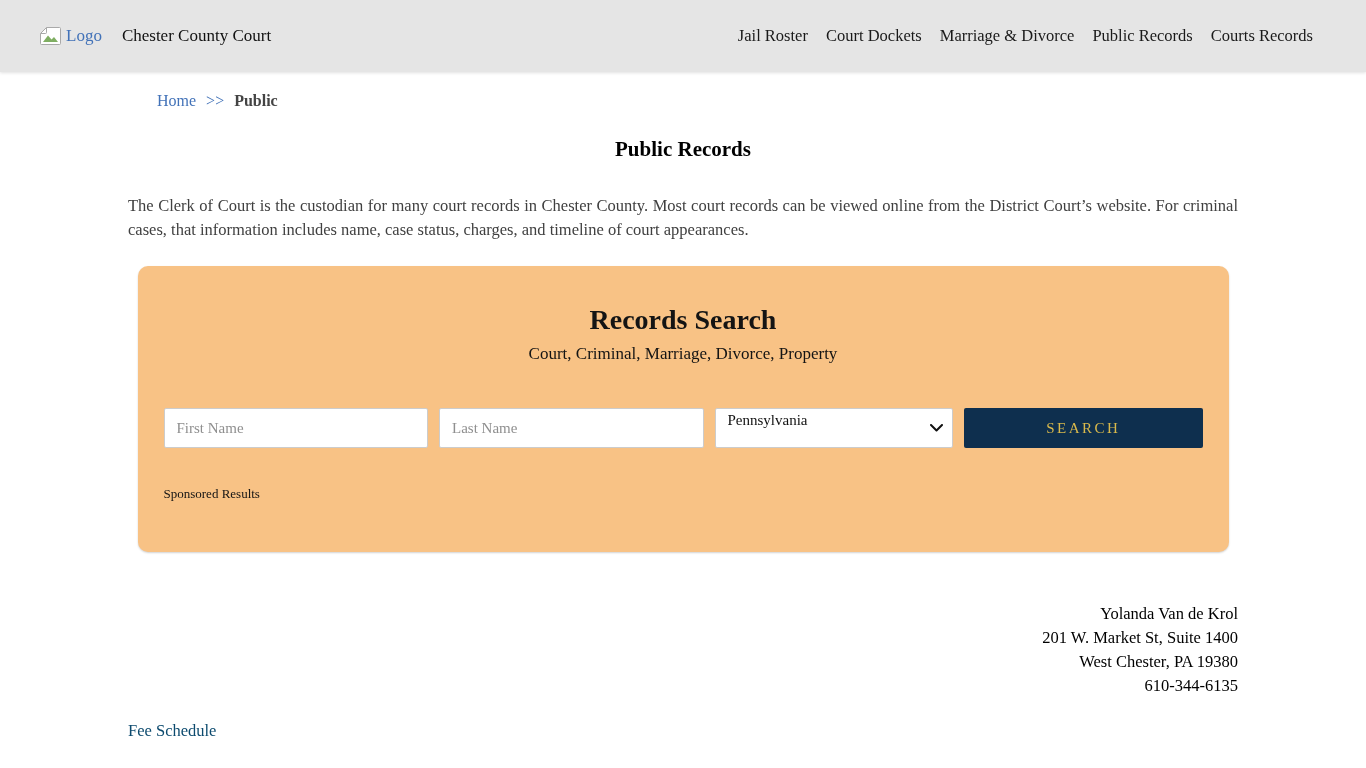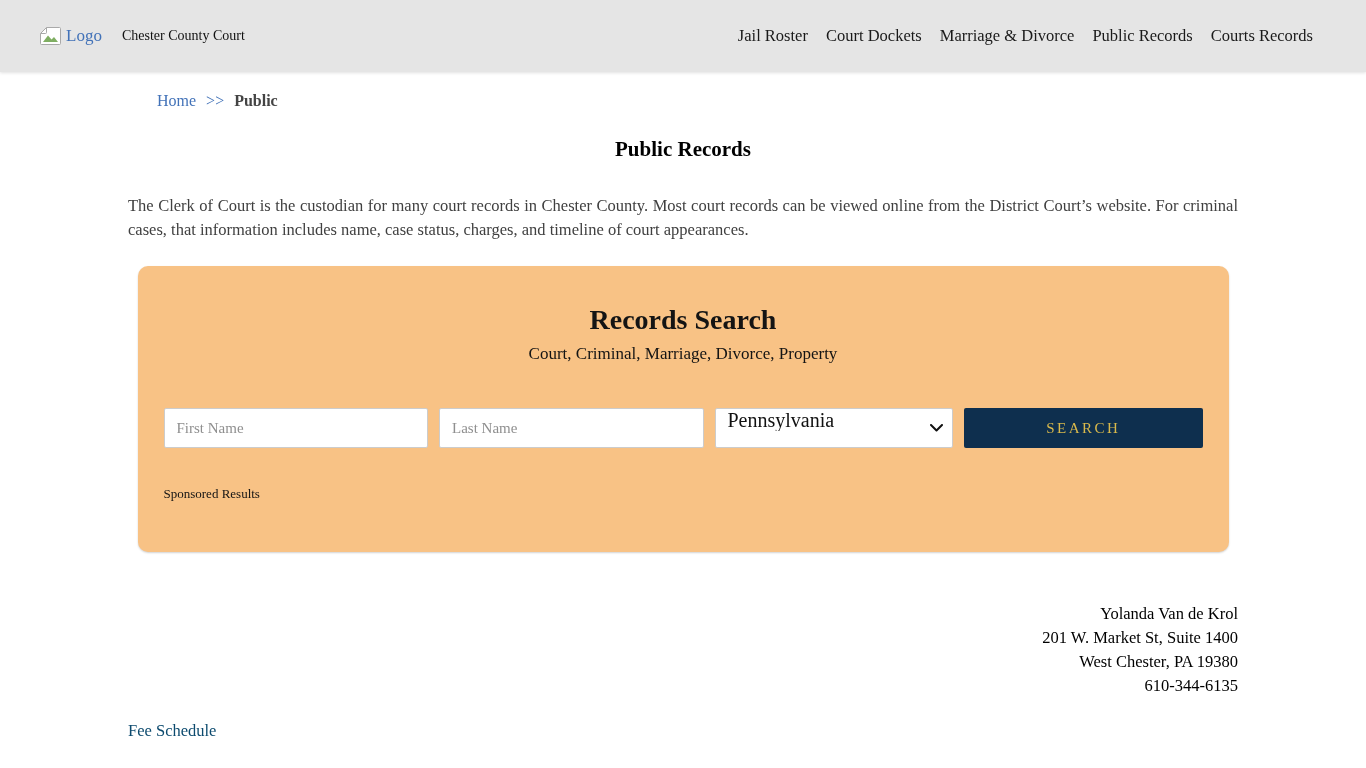--- a/index.html
+++ b/index.html
@@ -30,21 +30,21 @@
     gap: 5px;
     text-decoration: none;
   }
   .broken-img { display: inline-block; line-height: 0; }
   .logo-alt {
     color: #4272b8;
     font-size: 17px;
   }
   .site-title {
     margin-left: 20px;
-    font-size: 14px;
+    font-size: 17px;
     color: #111111;
   }
   .nav {
     margin-left: auto;
     display: flex;
     gap: 18px;
   }
   .nav-item {
     font-size: 16.5px;
     color: #1a1a1a;
@@ -129,21 +129,21 @@
   .text-input::placeholder { color: #8f8f8f; opacity: 1; }
   .select-wrap { position: relative; }
   .state-select {
     width: 100%;
     height: 100%;
     border: 1px solid #cccccc;
     border-radius: 2px;
     background: #ffffff;
     padding: 0 28px 16px 12px;
     font-family: "Liberation Serif", "DejaVu Serif", serif;
-    font-size: 20px;
+    font-size: 15px;
     color: #111111;
     -webkit-appearance: none;
     -moz-appearance: none;
     appearance: none;
     outline: none;
     cursor: pointer;
   }
   .select-chevron {
     position: absolute;
     right: 10px;

